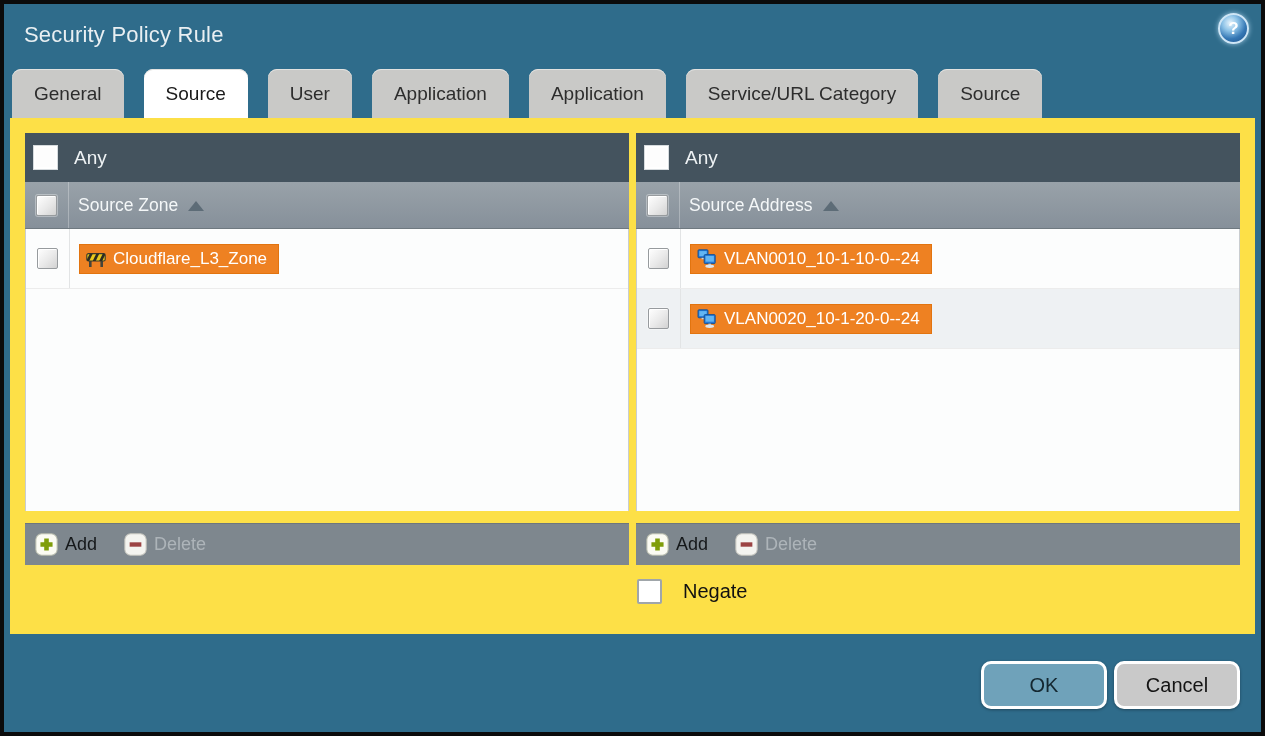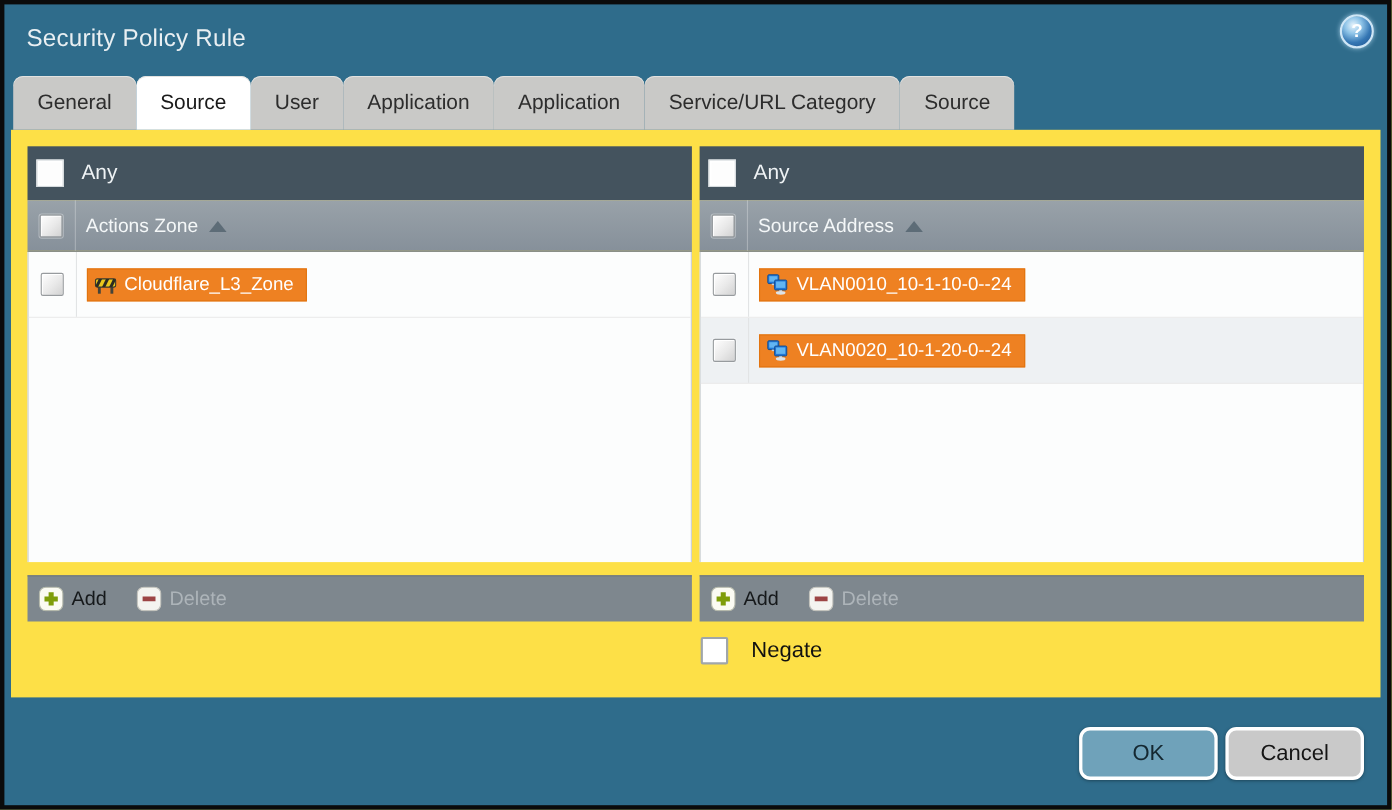--- a/index.html
+++ b/index.html
@@ -17,21 +17,21 @@
   .titlebar .title { color:#e9eff2; font-size:22px; letter-spacing:.2px; }
   .help-btn {
     position:absolute; right:12px; top:9px; width:31px; height:31px; border-radius:50%;
     background:radial-gradient(circle at 38% 30%, #e8f4fc 0%, #8fc4e8 30%, #3577b4 62%, #1c4f8a 100%);
     border:2px solid #cfe6f6; box-shadow:0 0 5px rgba(190,225,250,.75);
     display:flex; align-items:center; justify-content:center;
     color:#fff; font-size:17px; font-weight:bold; cursor:pointer;
   }
 
   
-  .tabbar { height:52px; display:flex; align-items:flex-end; padding-left:8px; gap:0; }
+  .tabbar { height:52px; display:flex; align-items:flex-end; padding-left:8px; gap:20px; }
   .tab {
     height:49px; line-height:50px; padding:0 22px; background:#c9c9c7;
     border-radius:9px 9px 0 0; font-size:19px; color:#2d2d2d; cursor:pointer;
     box-shadow: inset 0 1px 0 #e2e2e0;
     white-space:nowrap;
   }
   .tab.active { background:#ffffff; color:#1a1a1a; }
 
   
   .content { margin:0 6px; height:516px; background:#fde047; }
@@ -130,21 +130,21 @@
 
       <div class="panel">
         <div class="panel-any">
           <div class="cb-any"></div>
           <span class="lbl">Any</span>
         </div>
         <div class="panel-colheader">
           <div class="cbcell">
             <div class="cb-3d"></div>
           </div>
-          <span class="lbl">Actions Zone</span>
+          <span class="lbl">Source Zone</span>
           <div class="sort-asc"></div>
         </div>
         <div class="panel-list">
           <div class="row">
             <div class="cbcell">
               <div class="cb-3d"></div>
             </div>
             <span class="chip">
               <svg width="20" height="20" viewBox="0 0 20 20">
                 <rect x="3" y="11" width="2.6" height="7" fill="#44443a"></rect>

